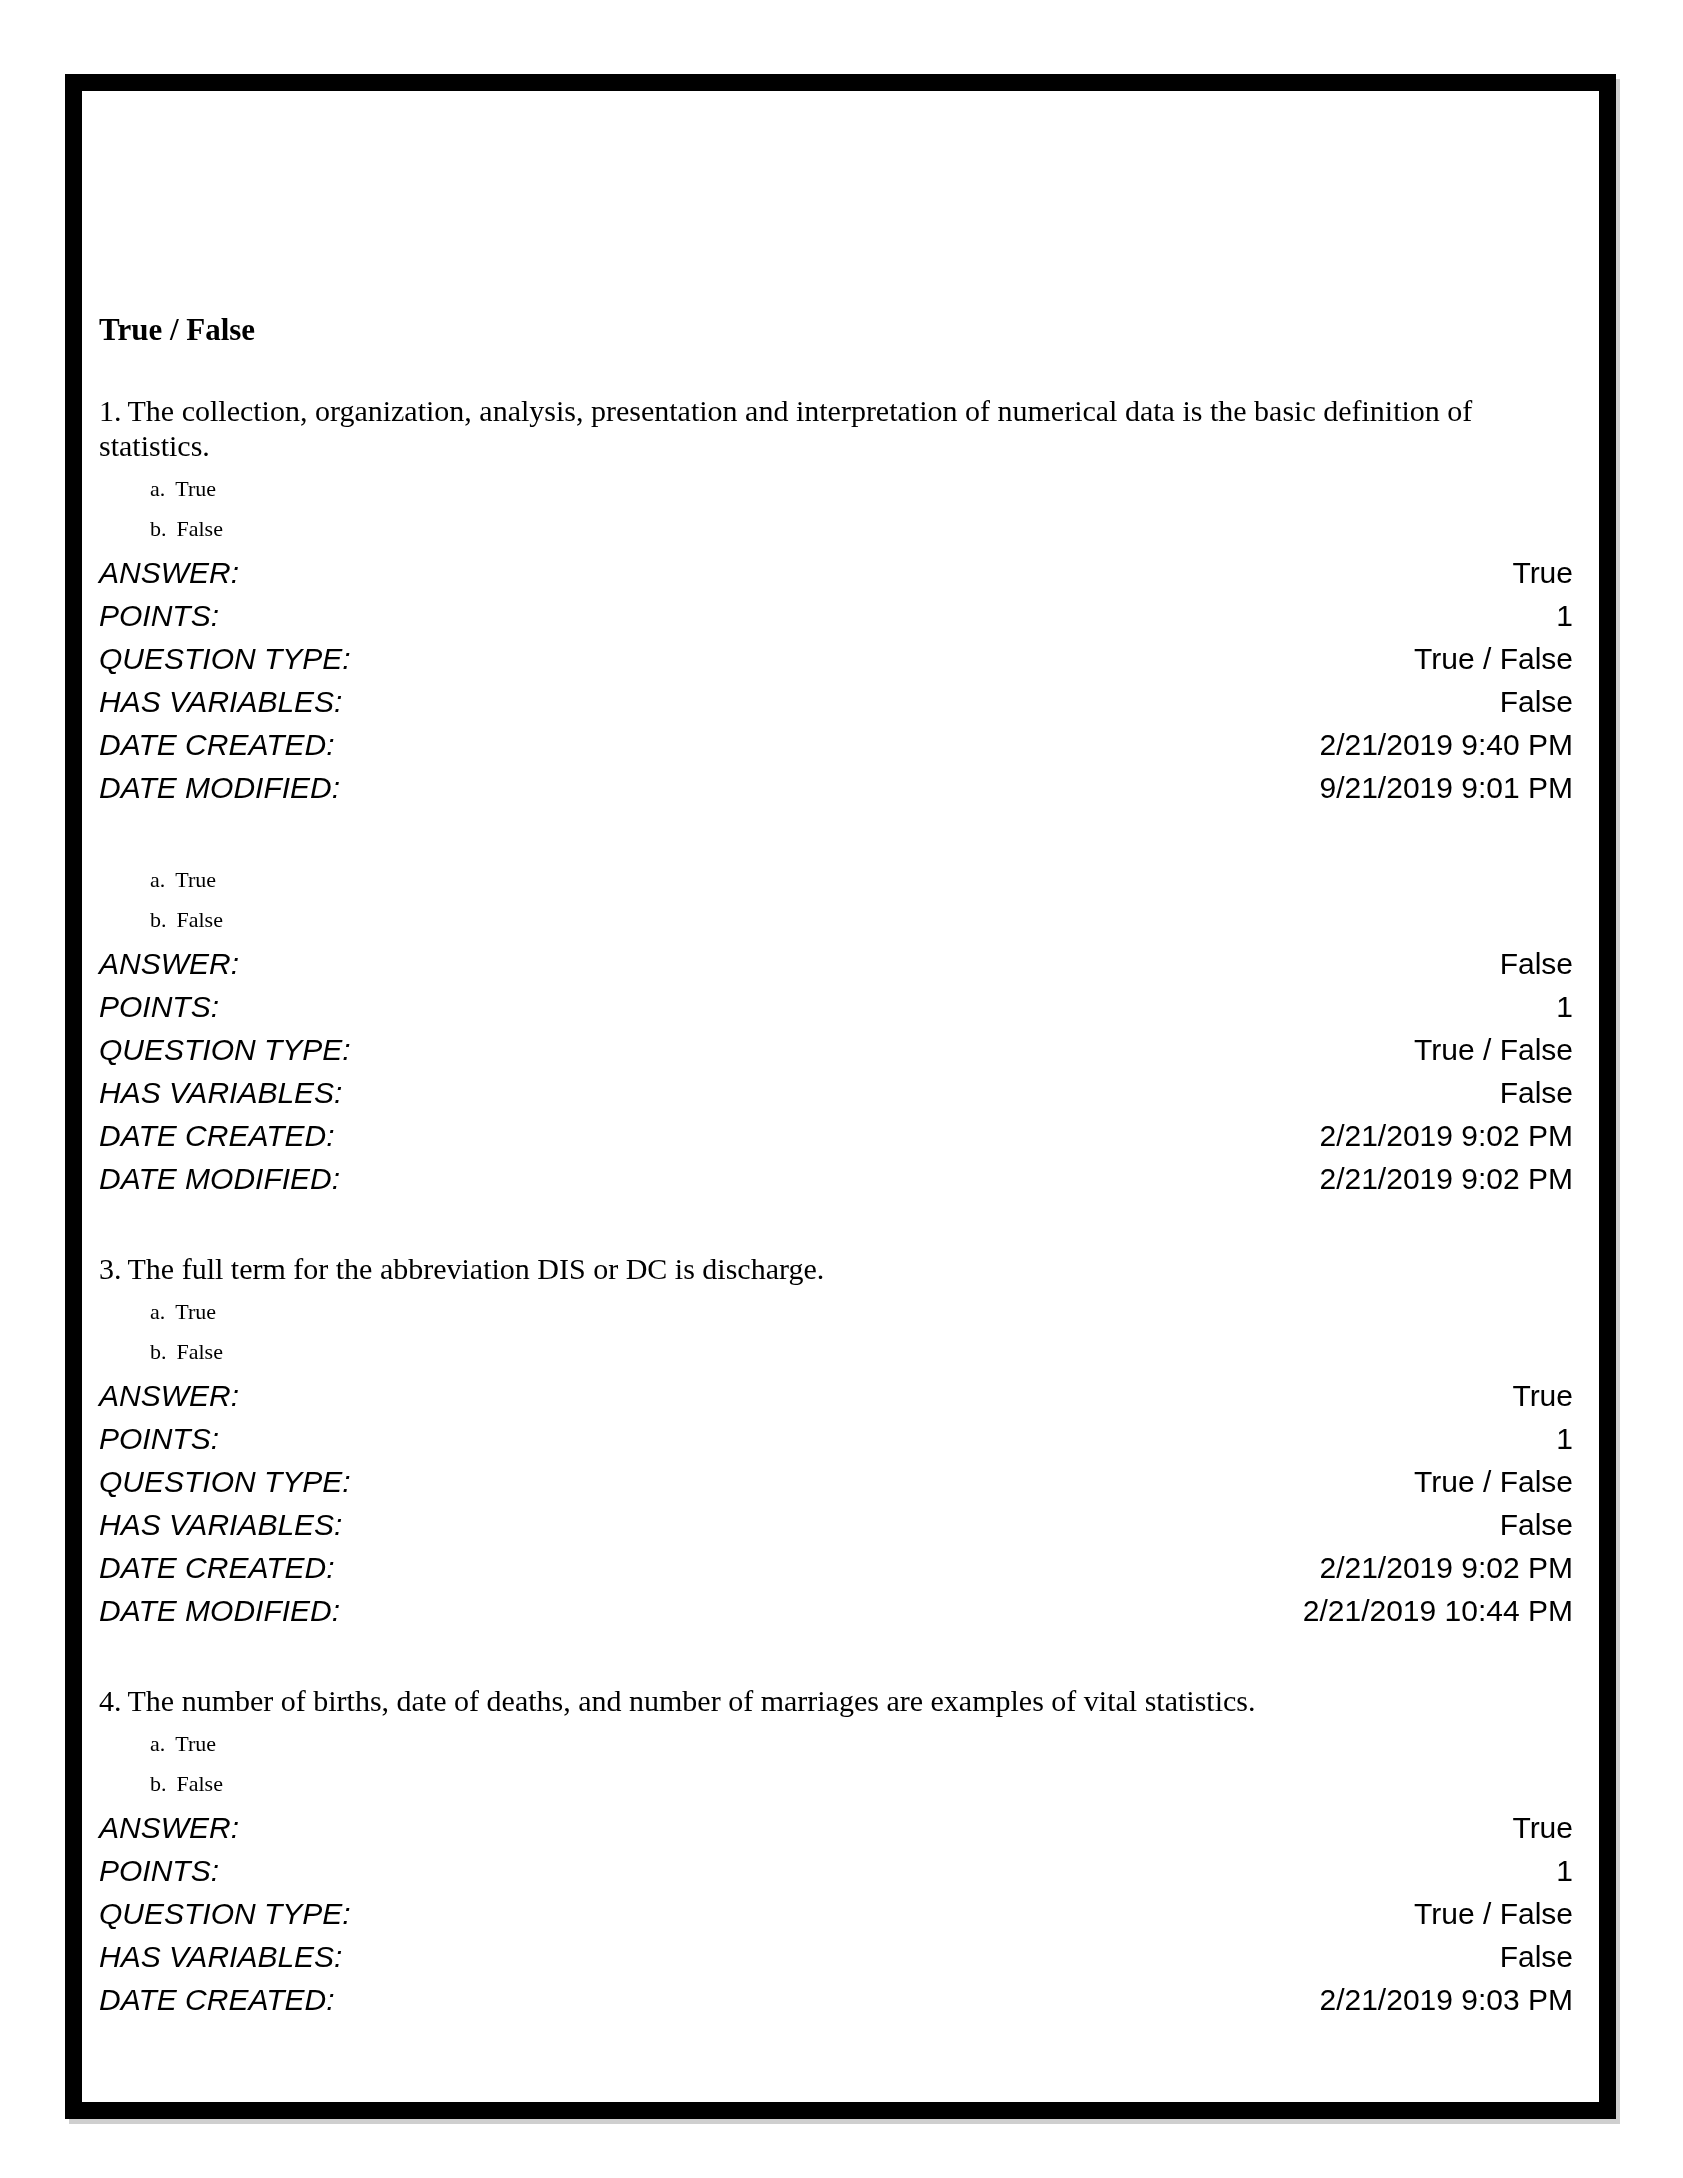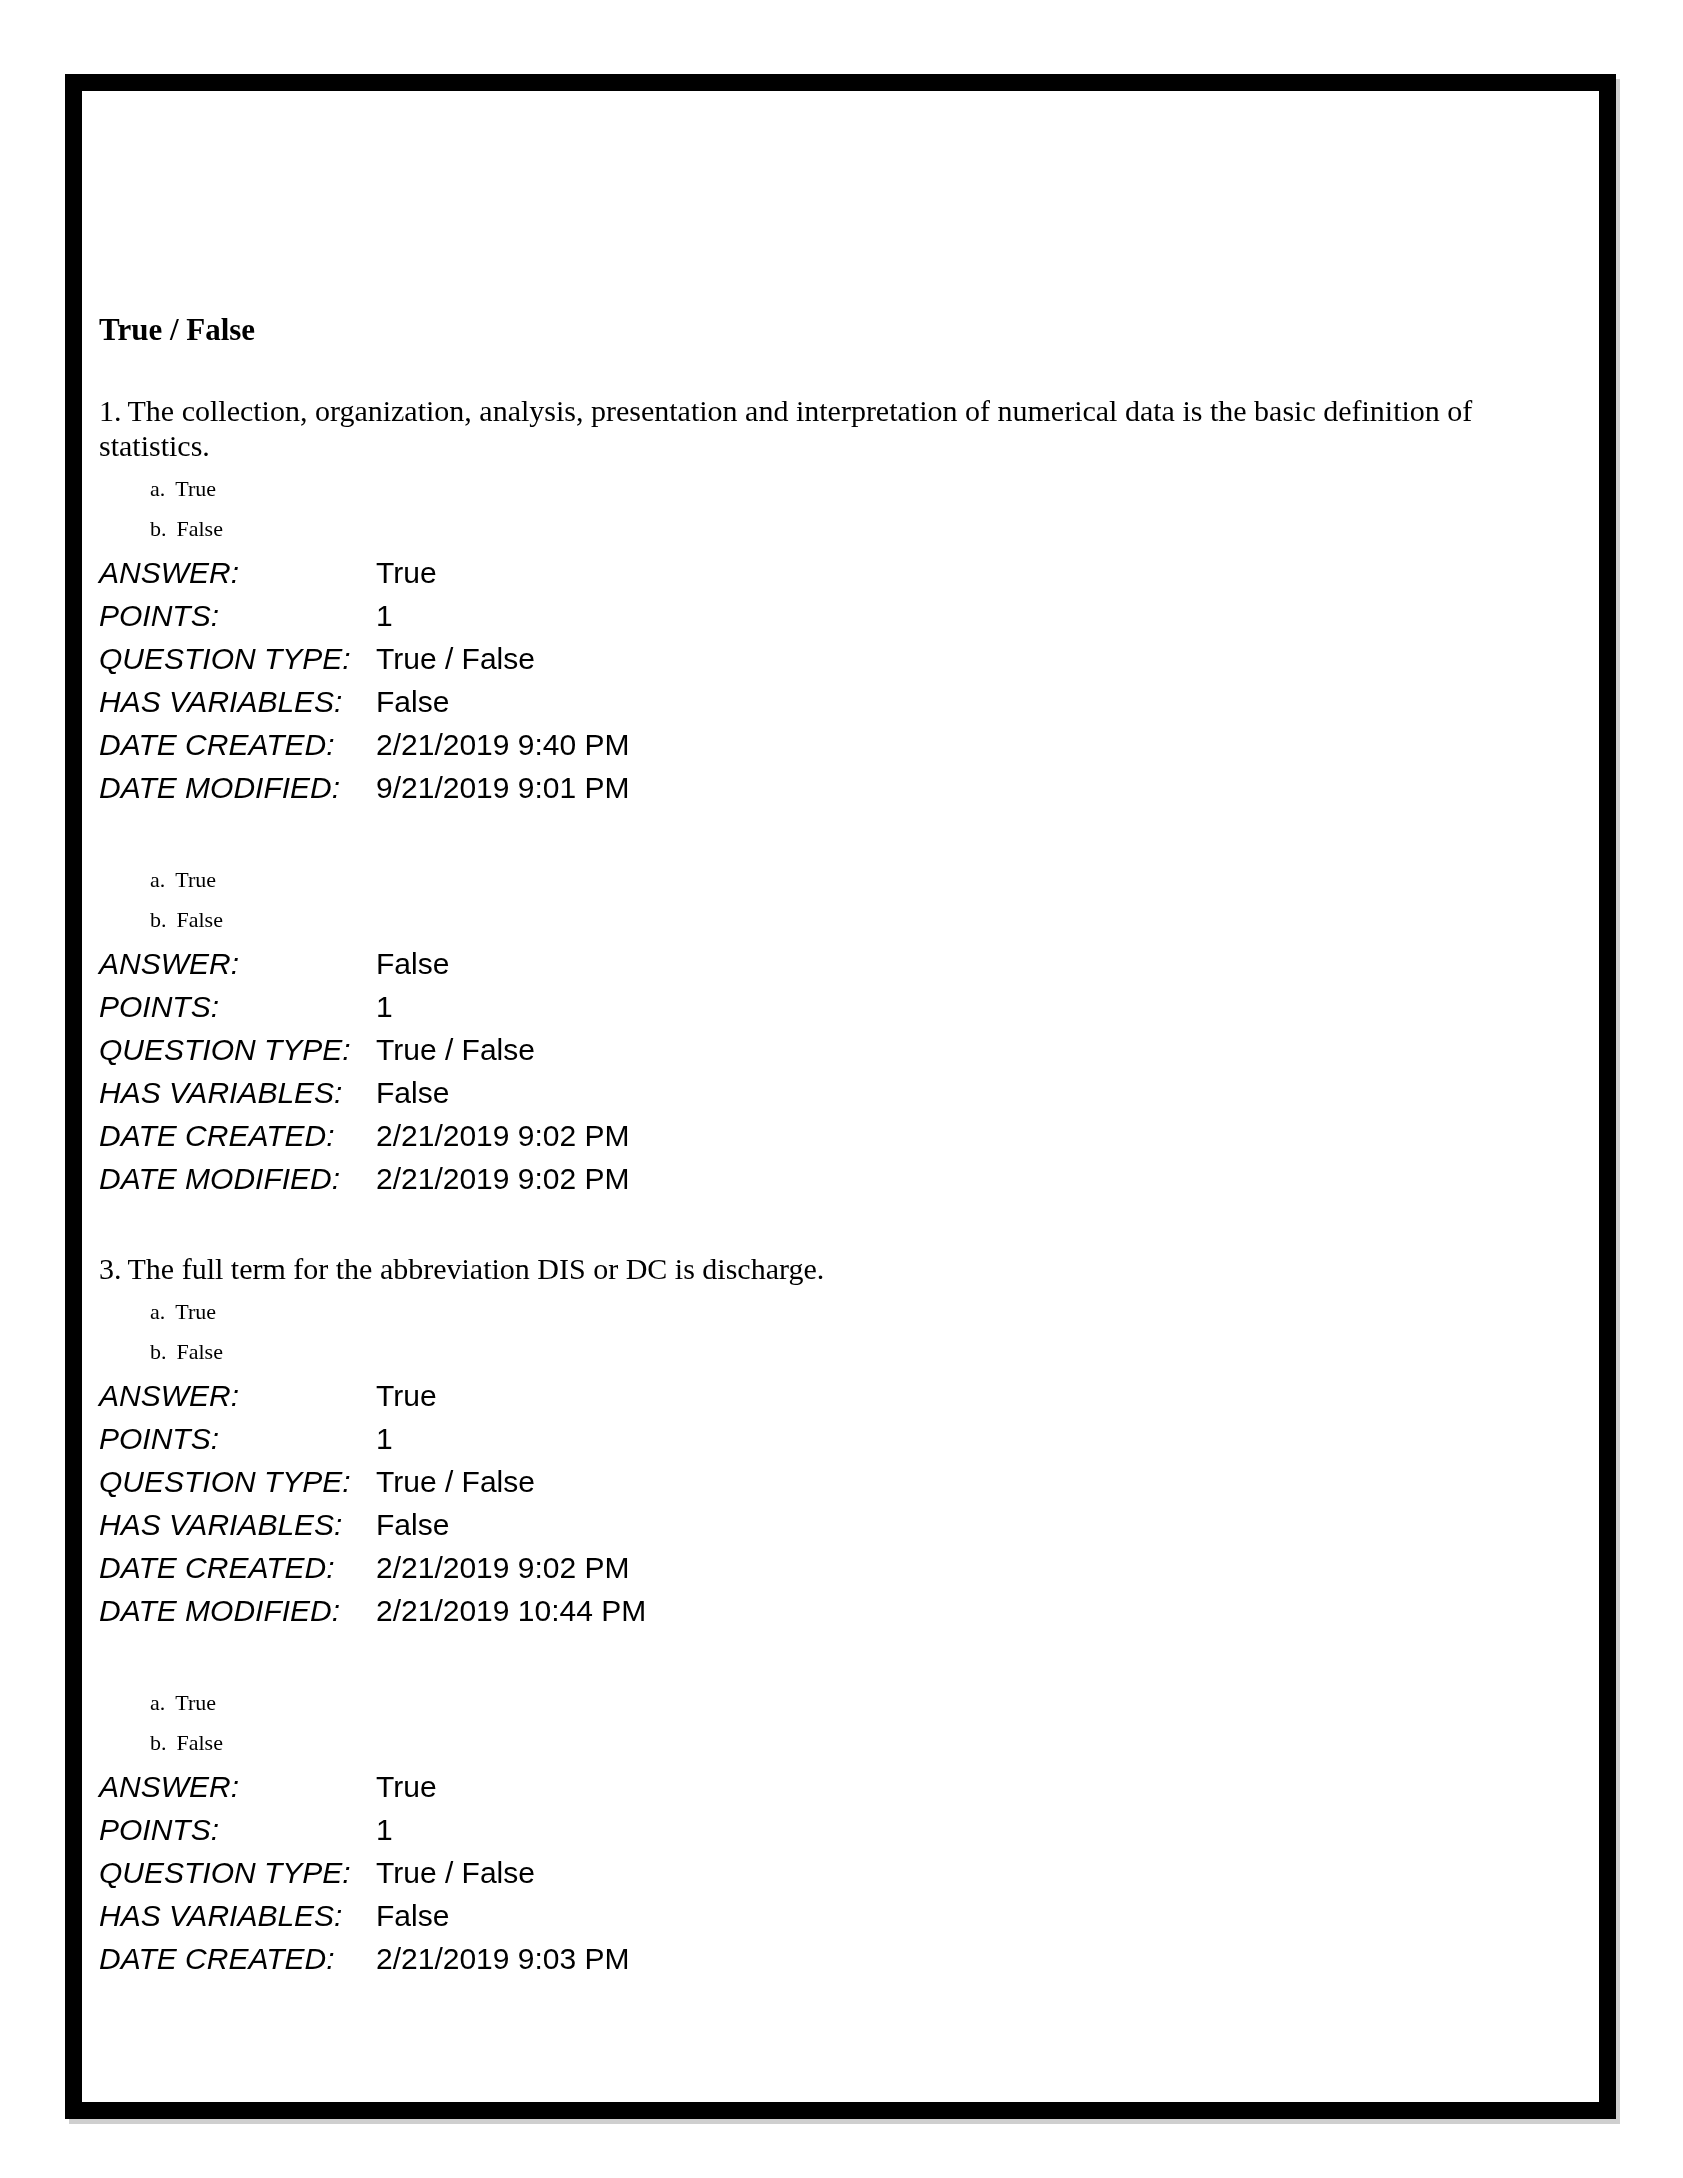--- a/index.html
+++ b/index.html
@@ -45,21 +45,21 @@
     line-height: 35px;
   }
   .q-num { margin-right: 6px; }
   .option {
     font-size: 22px;
     line-height: 40px;
     padding-left: 51px;
   }
   .opt-letter { margin-right: 10px; }
   .meta { margin-top: 2px; }
-  .meta-row { display: flex; }
+  .meta-row { display: flex; justify-content: space-between; }
   .meta-label {
     flex: 0 0 277px;
     font-family: "Liberation Sans", sans-serif;
     font-style: italic;
     font-size: 30px;
     line-height: 43px;
   }
   .meta-value {
     font-family: "Liberation Sans", sans-serif;
     font-size: 30px;
@@ -187,20 +187,21 @@
   </div>
 
   <div class="meta-row">
     <span class="meta-label">DATE MODIFIED:</span>
     <span class="meta-value">2/21/2019 10:44 PM</span>
   </div>
 </div>
   </section>
 
   <section class="question">
+    <p class="q-text"><span class="q-num">4.</span><span class="q-body">The number of births, date of deaths, and number of marriages are examples of vital statistics.</span></p>
     <div class="options">
   <div class="option"><span class="opt-letter">a.</span><span class="opt-label">True</span></div>
 
   <div class="option"><span class="opt-letter">b.</span><span class="opt-label">False</span></div>
 </div>
     <div class="meta">
   <div class="meta-row">
     <span class="meta-label">ANSWER:</span>
     <span class="meta-value">True</span>
   </div>

